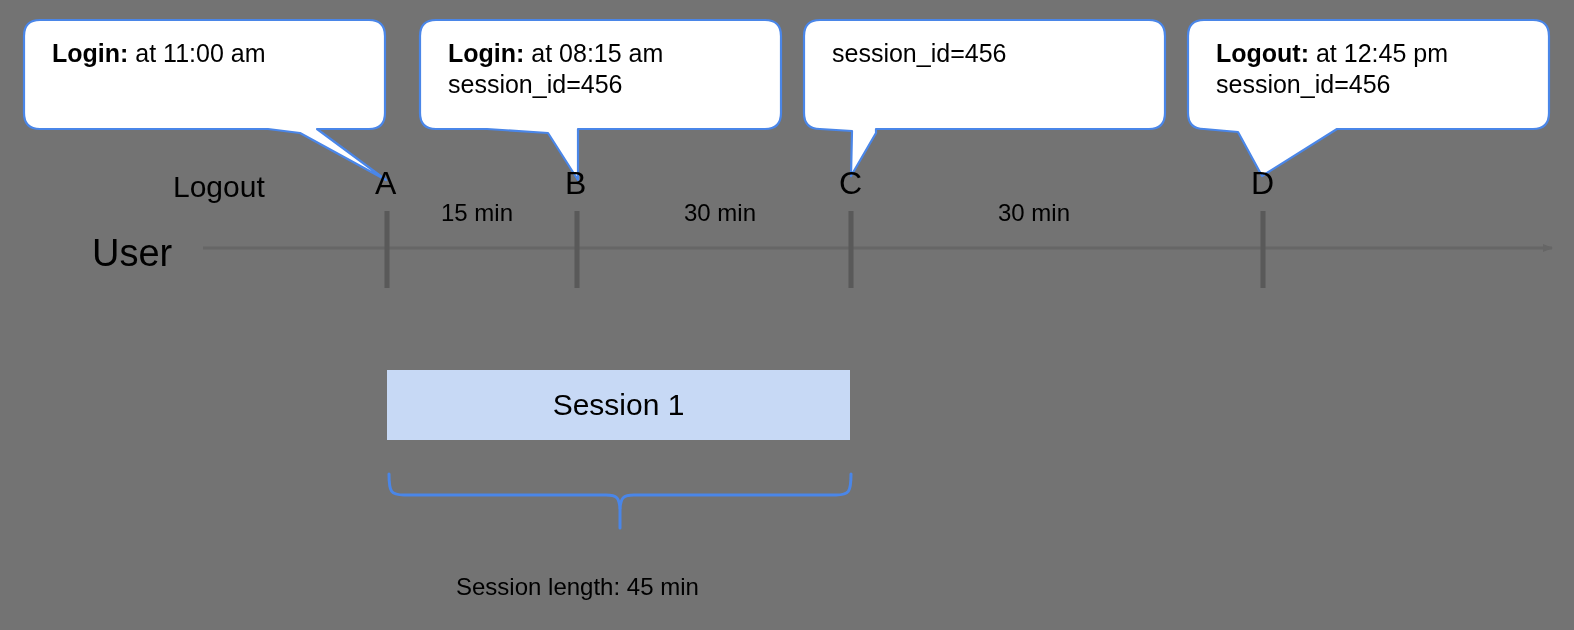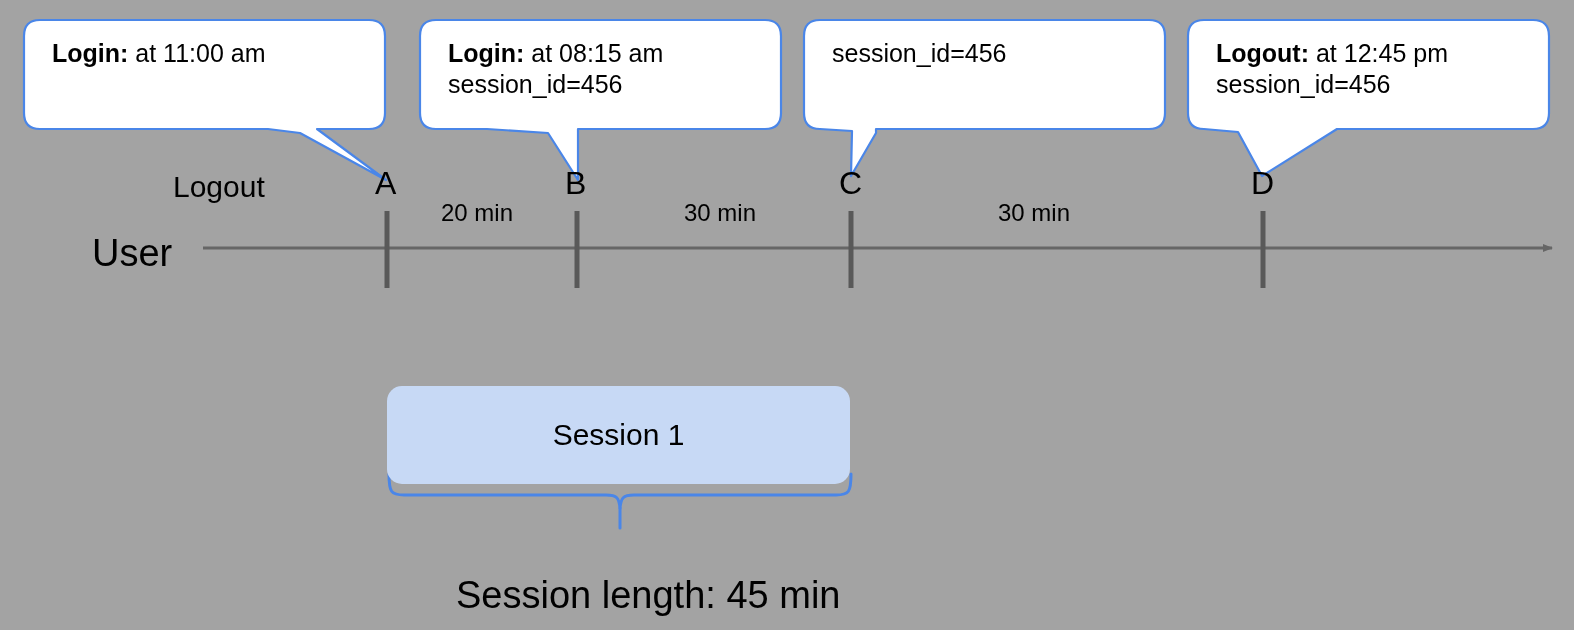--- a/index.html
+++ b/index.html
@@ -8,21 +8,21 @@
     background: #ffffff;
   }
   body {
     font-family: "Liberation Sans", sans-serif;
     color: #000000;
   }
   #stage {
     position: relative;
     width: 1574px;
     height: 630px;
-    background: #a3a3a3;
+    background: #737373;
     overflow: hidden;
   }
   #vec {
     position: absolute;
     left: 0;
     top: 0;
     width: 1574px;
     height: 630px;
   }
   .lbl {
@@ -64,21 +64,21 @@
     background: #c7d9f5;
     display: flex;
     align-items: center;
     justify-content: center;
   }
   .session-box-text {
     font-size: 30px;
     color: #000000;
   }
   .session-length-label {
-    font-size: 38px;
+    font-size: 24px;
     color: #000000;
   }
 </style>
 </head>
 <body>
 
 <div id="stage">
 
   <svg id="vec" viewBox="0 0 1574 630" xmlns="http://www.w3.org/2000/svg">
 
@@ -206,23 +206,23 @@
 
   <div class="lbl events-label" style="left:173px; top:168px;">Logout</div>
 
   <div class="lbl user-label" style="left:92px; top:230px;">User</div>
 
   <div class="lbl marker-letter" style="left:375px; top:163px;">A</div>
   <div class="lbl marker-letter" style="left:565px; top:163px;">B</div>
   <div class="lbl marker-letter" style="left:839px; top:163px;">C</div>
   <div class="lbl marker-letter" style="left:1251px; top:163px;">D</div>
 
-  <div class="lbl interval-label" style="left:441px; top:198px;">20 min</div>
+  <div class="lbl interval-label" style="left:441px; top:198px;">15 min</div>
   <div class="lbl interval-label" style="left:684px; top:198px;">30 min</div>
   <div class="lbl interval-label" style="left:998px; top:198px;">30 min</div>
 
-  <div class="session-box" style="left:387px; top:386px; width:463px; height:98px;border-radius:15px;">
+  <div class="session-box" style="left:387px; top:370px; width:463px; height:70px;">
     <span class="session-box-text">Session 1</span>
   </div>
 
   <div class="lbl session-length-label" style="left:456px; top:572px;">Session length: 45 min</div>
 
 </div>
 
 </body></html>

